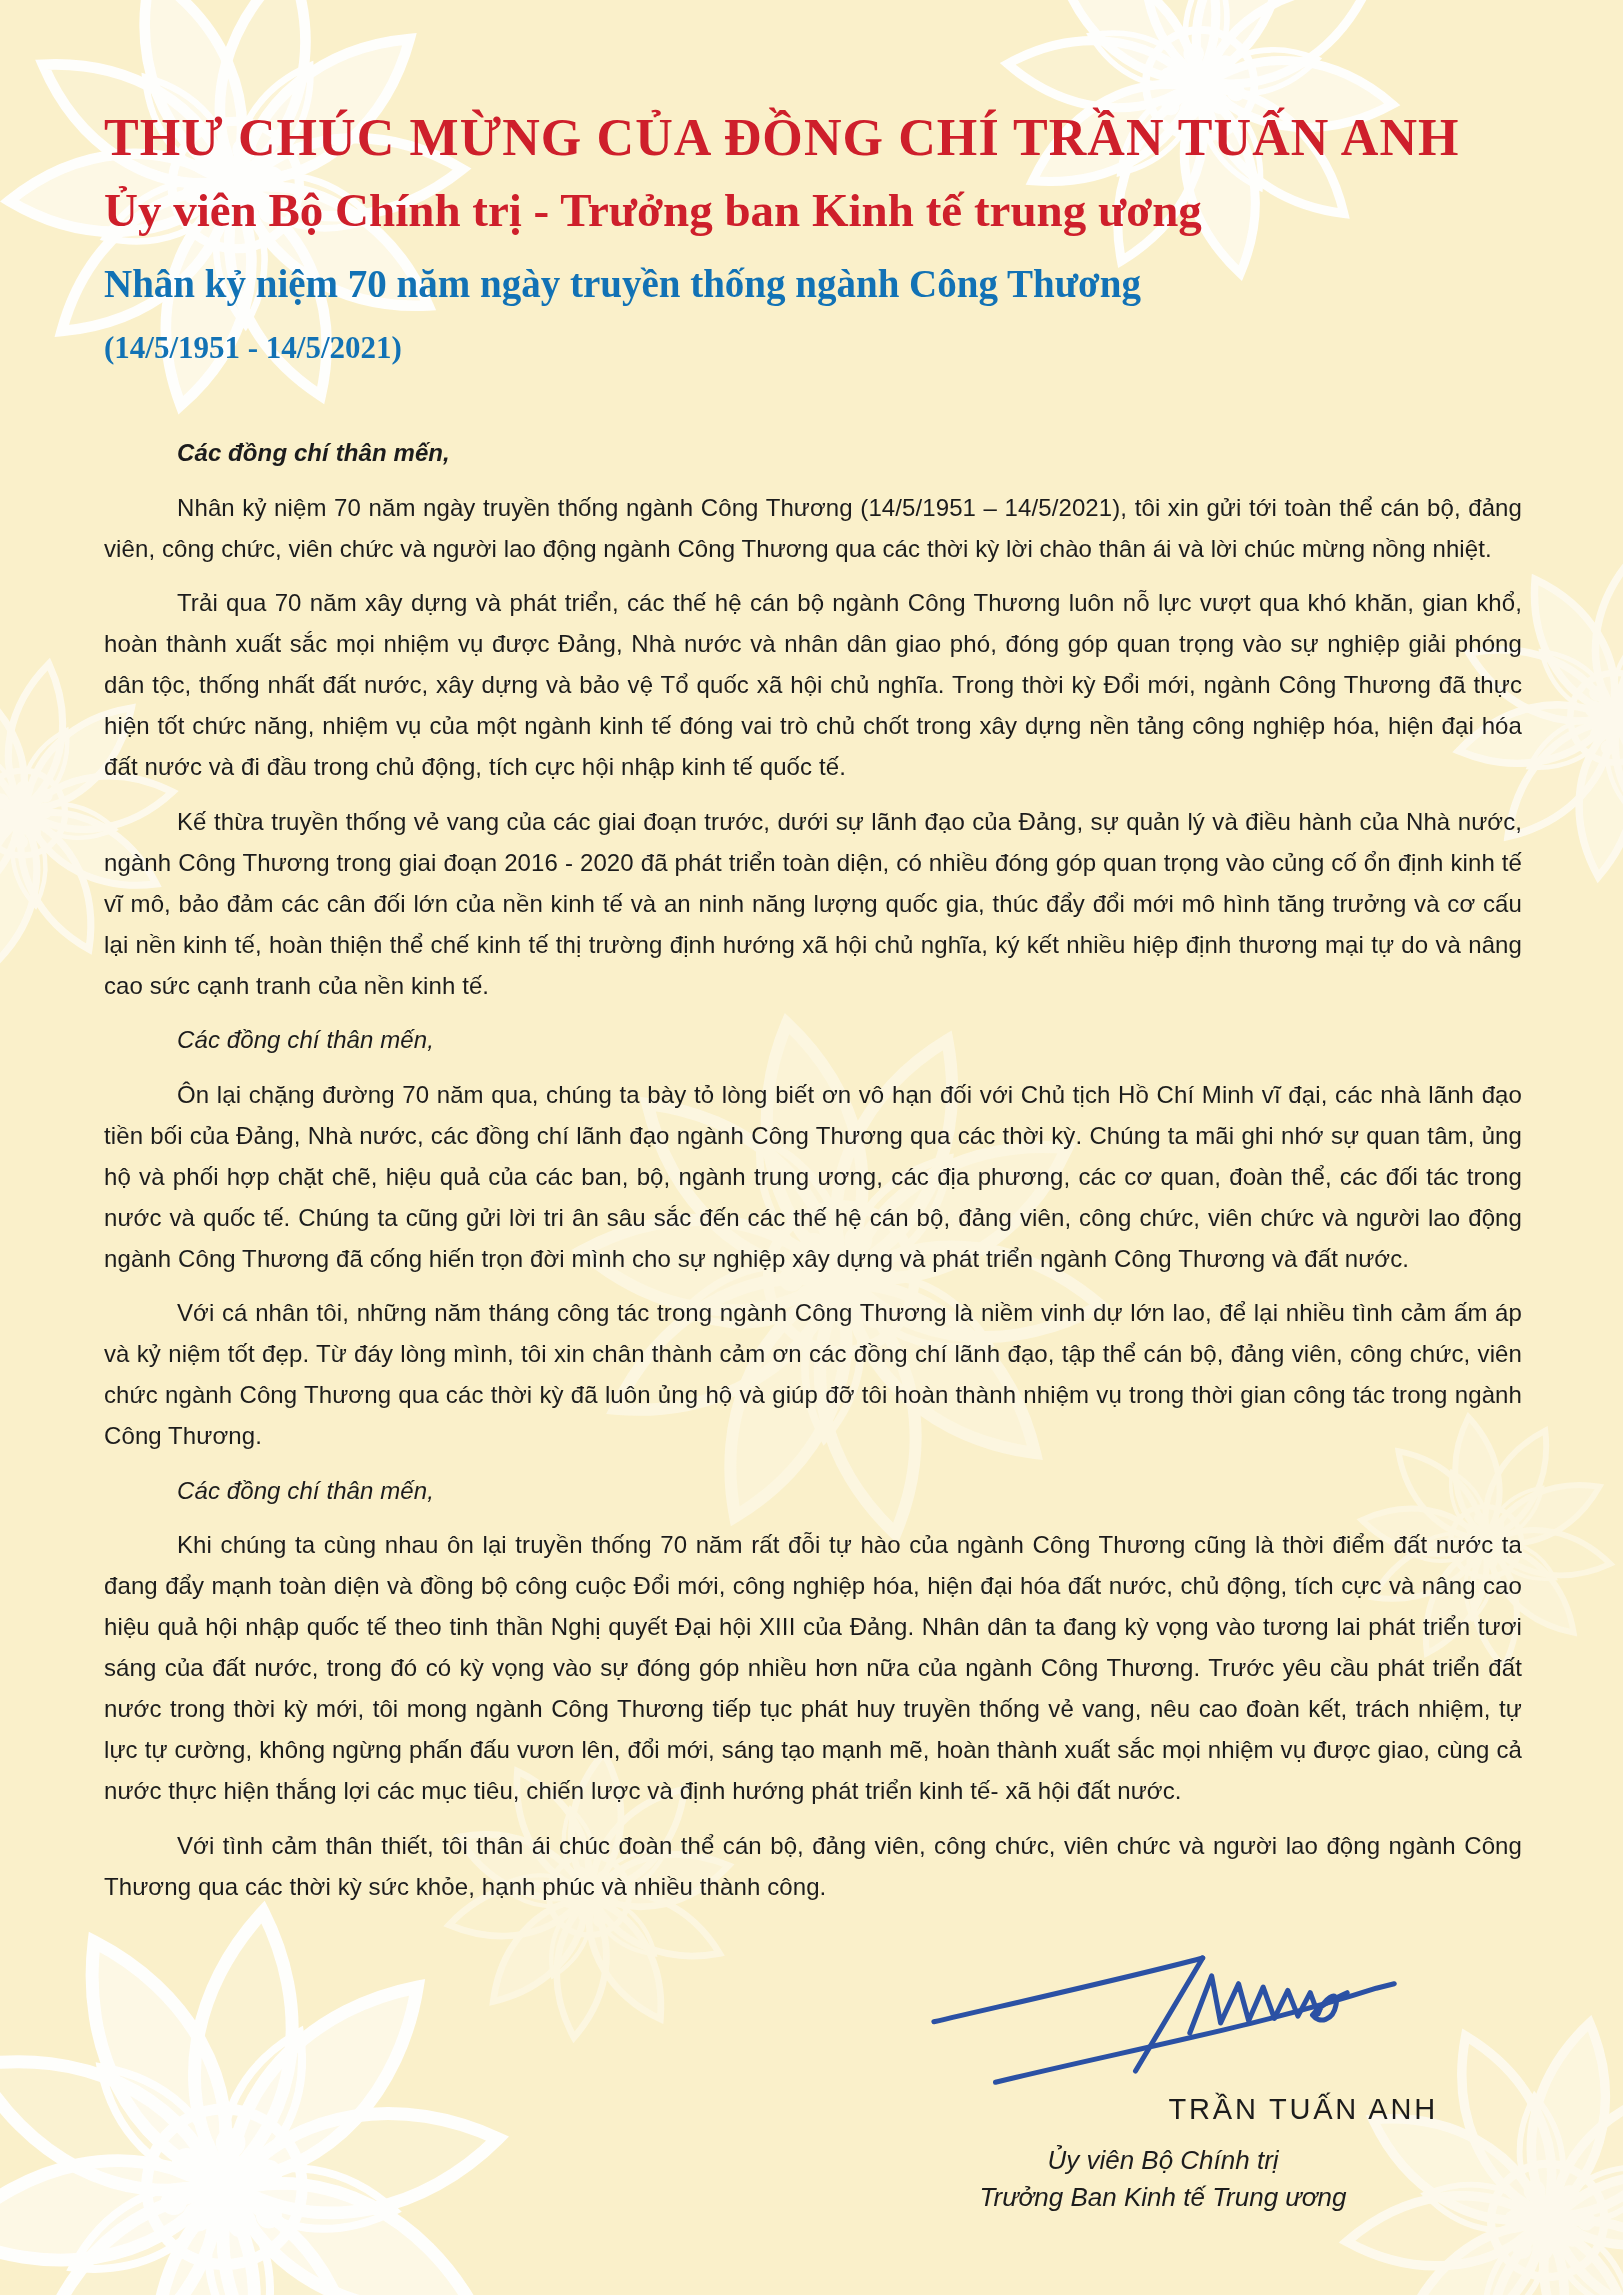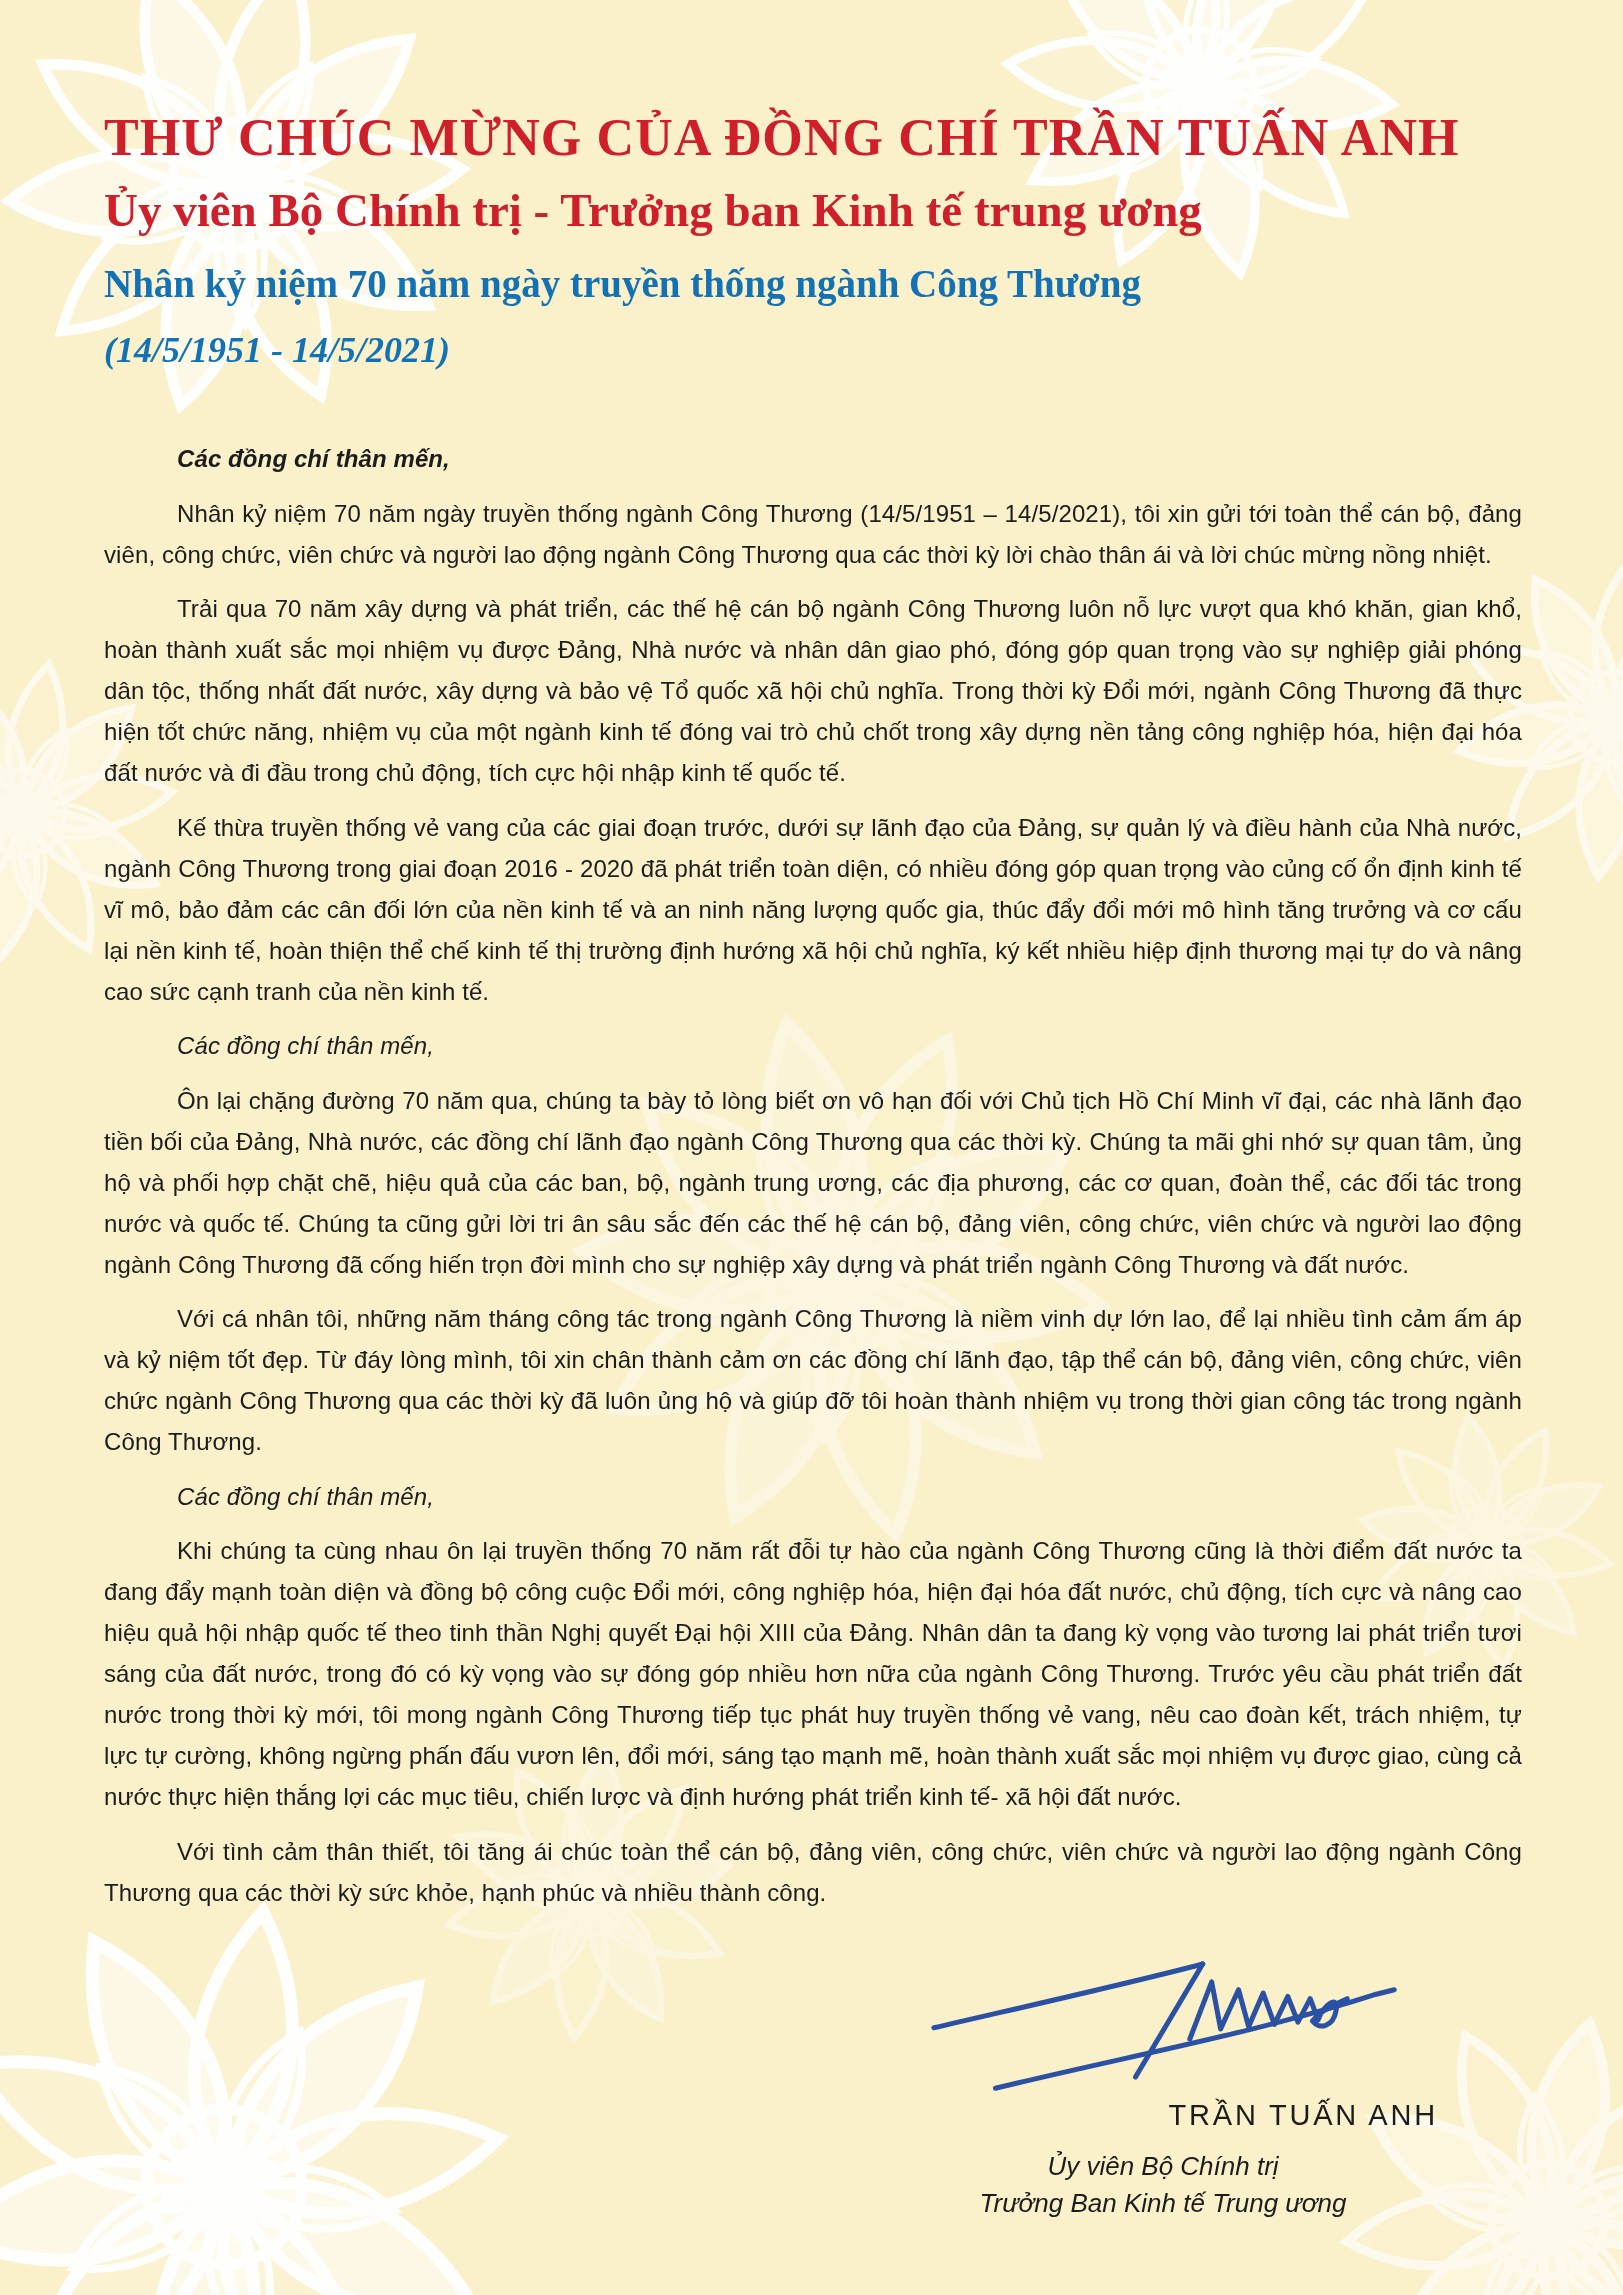--- a/index.html
+++ b/index.html
@@ -54,25 +54,24 @@
     font-family:"Liberation Serif","DejaVu Serif",serif;
     font-weight:bold;
     font-size:39px;
     color:var(--blue);
     margin-top:22.4px;
     line-height:1.2;
   }
   .dates{
     font-family:"Liberation Serif","DejaVu Serif",serif;
     font-weight:bold;
-    font-size:36px;
+    font-size:31px;
     color:var(--blue);
     margin-top:21px;
     line-height:1.2;
-    font-style:italic;
   }
   .letter{
     margin-top:66px;
     font-size:24px;
     line-height:41px;
     text-align:justify;
     letter-spacing:0.1px;
   }
   .para{
     text-indent:73px;
@@ -166,21 +165,21 @@
     <div class="letter">
       <p class="salutation bold">Các đồng chí thân mến,</p>
       <p class="para">Nhân kỷ niệm 70 năm ngày truyền thống ngành Công Thương (14/5/1951 – 14/5/2021), tôi xin gửi tới toàn thể cán bộ, đảng viên, công chức, viên chức và người lao động ngành Công Thương qua các thời kỳ lời chào thân ái và lời chúc mừng nồng nhiệt.</p>
       <p class="para">Trải qua 70 năm xây dựng và phát triển, các thế hệ cán bộ ngành Công Thương luôn nỗ lực vượt qua khó khăn, gian khổ, hoàn thành xuất sắc mọi nhiệm vụ được Đảng, Nhà nước và nhân dân giao phó, đóng góp quan trọng vào sự nghiệp giải phóng dân tộc, thống nhất đất nước, xây dựng và bảo vệ Tổ quốc xã hội chủ nghĩa. Trong thời kỳ Đổi mới, ngành Công Thương đã thực hiện tốt chức năng, nhiệm vụ của một ngành kinh tế đóng vai trò chủ chốt trong xây dựng nền tảng công nghiệp hóa, hiện đại hóa đất nước và đi đầu trong chủ động, tích cực hội nhập kinh tế quốc tế.</p>
       <p class="para">Kế thừa truyền thống vẻ vang của các giai đoạn trước, dưới sự lãnh đạo của Đảng, sự quản lý và điều hành của Nhà nước, ngành Công Thương trong giai đoạn 2016 - 2020 đã phát triển toàn diện, có nhiều đóng góp quan trọng vào củng cố ổn định kinh tế vĩ mô, bảo đảm các cân đối lớn của nền kinh tế và an ninh năng lượng quốc gia, thúc đẩy đổi mới mô hình tăng trưởng và cơ cấu lại nền kinh tế, hoàn thiện thể chế kinh tế thị trường định hướng xã hội chủ nghĩa, ký kết nhiều hiệp định thương mại tự do và nâng cao sức cạnh tranh của nền kinh tế.</p>
       <p class="salutation">Các đồng chí thân mến,</p>
       <p class="para">Ôn lại chặng đường 70 năm qua, chúng ta bày tỏ lòng biết ơn vô hạn đối với Chủ tịch Hồ Chí Minh vĩ đại, các nhà lãnh đạo tiền bối của Đảng, Nhà nước, các đồng chí lãnh đạo ngành Công Thương qua các thời kỳ. Chúng ta mãi ghi nhớ sự quan tâm, ủng hộ và phối hợp chặt chẽ, hiệu quả của các ban, bộ, ngành trung ương, các địa phương, các cơ quan, đoàn thể, các đối tác trong nước và quốc tế. Chúng ta cũng gửi lời tri ân sâu sắc đến các thế hệ cán bộ, đảng viên, công chức, viên chức và người lao động ngành Công Thương đã cống hiến trọn đời mình cho sự nghiệp xây dựng và phát triển ngành Công Thương và đất nước.</p>
       <p class="para">Với cá nhân tôi, những năm tháng công tác trong ngành Công Thương là niềm vinh dự lớn lao, để lại nhiều tình cảm ấm áp và kỷ niệm tốt đẹp. Từ đáy lòng mình, tôi xin chân thành cảm ơn các đồng chí lãnh đạo, tập thể cán bộ, đảng viên, công chức, viên chức ngành Công Thương qua các thời kỳ đã luôn ủng hộ và giúp đỡ tôi hoàn thành nhiệm vụ trong thời gian công tác trong ngành Công Thương.</p>
       <p class="salutation">Các đồng chí thân mến,</p>
       <p class="para">Khi chúng ta cùng nhau ôn lại truyền thống 70 năm rất đỗi tự hào của ngành Công Thương cũng là thời điểm đất nước ta đang đẩy mạnh toàn diện và đồng bộ công cuộc Đổi mới, công nghiệp hóa, hiện đại hóa đất nước, chủ động, tích cực và nâng cao hiệu quả hội nhập quốc tế theo tinh thần Nghị quyết Đại hội XIII của Đảng. Nhân dân ta đang kỳ vọng vào tương lai phát triển tươi sáng của đất nước, trong đó có kỳ vọng vào sự đóng góp nhiều hơn nữa của ngành Công Thương. Trước yêu cầu phát triển đất nước trong thời kỳ mới, tôi mong ngành Công Thương tiếp tục phát huy truyền thống vẻ vang, nêu cao đoàn kết, trách nhiệm, tự lực tự cường, không ngừng phấn đấu vươn lên, đổi mới, sáng tạo mạnh mẽ, hoàn thành xuất sắc mọi nhiệm vụ được giao, cùng cả nước thực hiện thắng lợi các mục tiêu, chiến lược và định hướng phát triển kinh tế- xã hội đất nước.</p>
-      <p class="para">Với tình cảm thân thiết, tôi tăng ái chúc toàn thể cán bộ, đảng viên, công chức, viên chức và người lao động ngành Công Thương qua các thời kỳ sức khỏe, hạnh phúc và nhiều thành công.</p>
+      <p class="para">Với tình cảm thân thiết, tôi thân ái chúc đoàn thể cán bộ, đảng viên, công chức, viên chức và người lao động ngành Công Thương qua các thời kỳ sức khỏe, hạnh phúc và nhiều thành công.</p>
     </div>
 
     <div class="sig-area">
       <svg class="sig-scribble" width="505" height="168" viewBox="0 0 900 300" aria-hidden="true">
         <g fill="none" stroke="#2B51A4" stroke-width="9" stroke-linecap="round" stroke-linejoin="round">
           <path d="M40,180 C190,145 400,98 520,66"></path>
           <path d="M520,66 L400,268"></path>
           <path d="M497,200 L536,98 L552,182 L584,112 L602,178 L628,118 L648,174 L672,124 L690,170 L712,128 L726,166 C734,140 764,118 758,150 C753,178 728,184 716,168 C730,150 756,138 778,128"></path>
           <path d="M150,288 C380,232 620,188 830,120 L862,112"></path>
         </g>

